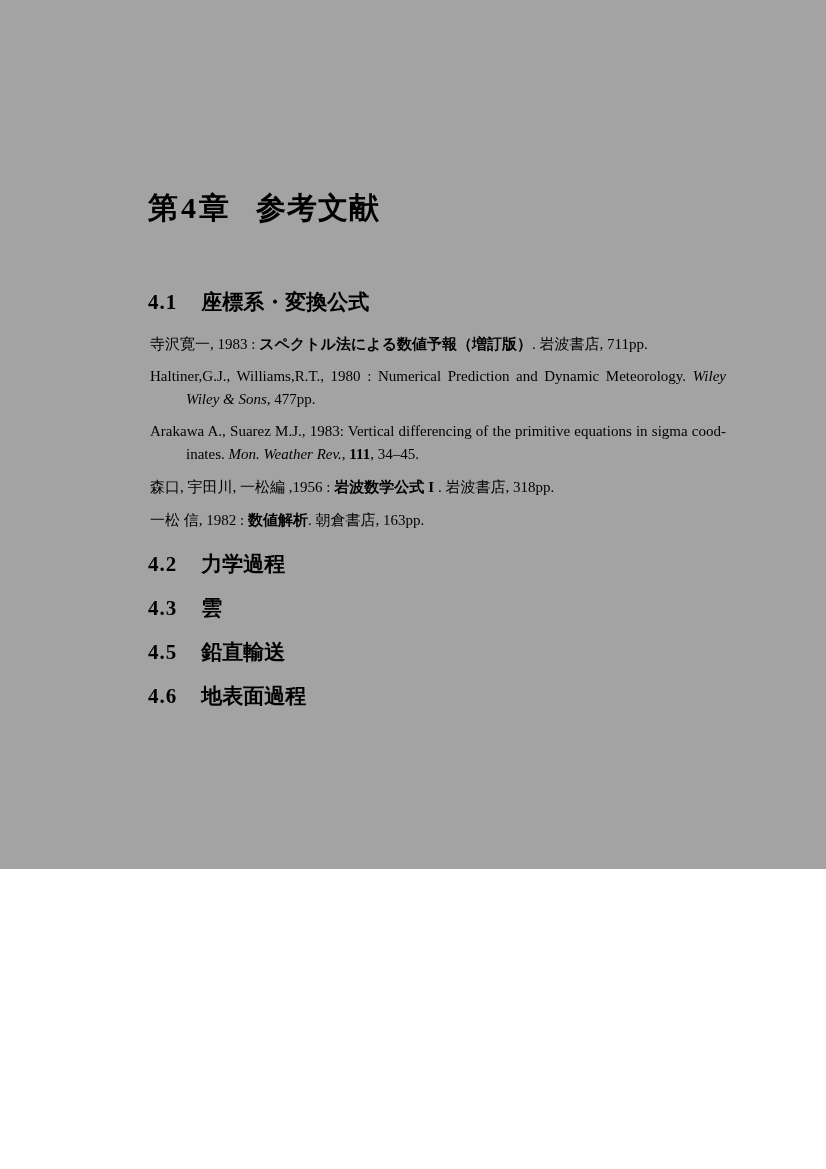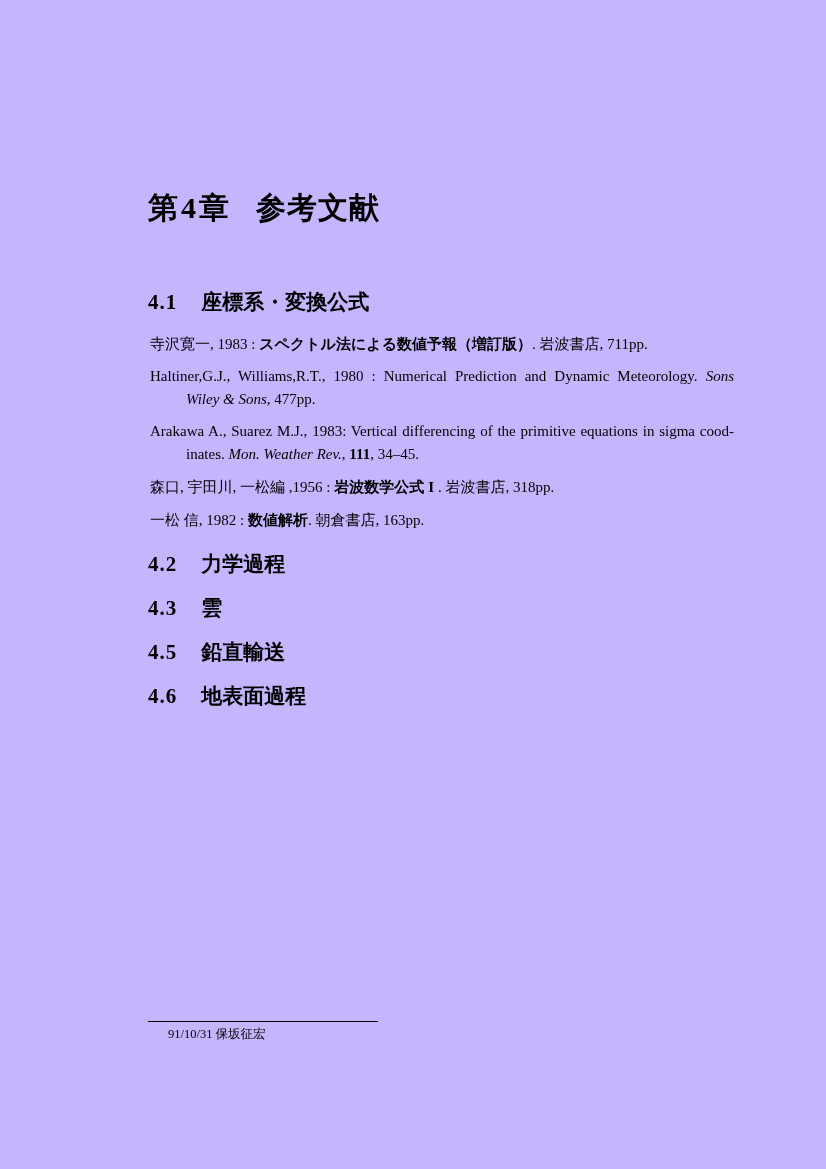--- a/index.html
+++ b/index.html
@@ -1,20 +1,20 @@
 <!DOCTYPE html>
 <html lang="ja"><head>
 <meta charset="utf-8">
 <style>
   html, body { margin: 0; padding: 0; background: #ffffff; }
   .page {
     position: relative;
     width: 826px;
-    height: 1169px;
-    background: #c4b5fd;
+    height: 869px;
+    background: #a3a3a3;
     color: #000000;
     font-family: "Liberation Serif", "DejaVu Serif", serif;
     overflow: hidden;
   }
   .content {
     position: absolute;
     left: 148px;
     top: 190px;
     width: 588px;
   }
@@ -26,21 +26,21 @@
     font-weight: bold;
     font-family: "Liberation Sans", "DejaVu Sans", sans-serif;
     letter-spacing: 1px;
   }
   .chapter .rm {
     font-family: "Liberation Serif", "DejaVu Serif", serif;
     padding: 0 2px;
   }
   .chapter-title { margin-left: 26px; }
   
-  .section { margin: 0 0 20px 0; }
+  .section { margin: 0 8px 20px 0; }
   .sec-heading {
     margin: 0;
     font-size: 21px;
     line-height: 24px;
     font-weight: bold;
     font-family: "Liberation Sans", "DejaVu Sans", sans-serif;
   }
   .sec-num {
     font-family: "Liberation Serif", "DejaVu Serif", serif;
     letter-spacing: 1px;
@@ -88,21 +88,21 @@
   <div class="content">
     <h1 class="chapter"><span><span class="cjk">第</span><span class="rm">4</span><span class="cjk">章</span></span><span class="chapter-title">参考文献</span></h1>
     <div id="sections">
         <div class="section">
           <h2 class="sec-heading"><span class="sec-num">4.1</span><span class="sec-title">座標系・変換公式</span></h2>
           <div class="refs">
             <div class="ref">
               <div class="ref-line"><span class="seg-n">寺沢寛一, 1983 : </span><span class="seg-g">スペクトル法による数値予報（増訂版）</span><span class="seg-n">. 岩波書店, 711pp.</span></div>
             </div>
             <div class="ref">
-              <div class="ref-line just"><span class="seg-n">Haltiner,G.J., Williams,R.T., 1980 : Numerical Prediction and Dynamic Meteorology. </span><span class="seg-i">Sons</span></div>
+              <div class="ref-line just"><span class="seg-n">Haltiner,G.J., Williams,R.T., 1980 : Numerical Prediction and Dynamic Meteorology. </span><span class="seg-i">Wiley</span></div>
               <div class="ref-line"><span class="seg-i">Wiley &amp; Sons</span><span class="seg-n">, 477pp.</span></div>
             </div>
             <div class="ref">
               <div class="ref-line just"><span class="seg-n">Arakawa A., Suarez M.J., 1983: Vertical differencing of the primitive equations in sigma cood-</span></div>
               <div class="ref-line"><span class="seg-n">inates. </span><span class="seg-i">Mon. Weather Rev.</span><span class="seg-n">, </span><span class="seg-b">111</span><span class="seg-n">, 34–45.</span></div>
             </div>
             <div class="ref">
               <div class="ref-line"><span class="seg-n">森口, 宇田川, 一松編 ,1956 : </span><span class="seg-g">岩波数学公式 </span><span class="seg-b">I</span><span class="seg-n"> . 岩波書店, 318pp.</span></div>
             </div>
             <div class="ref">

